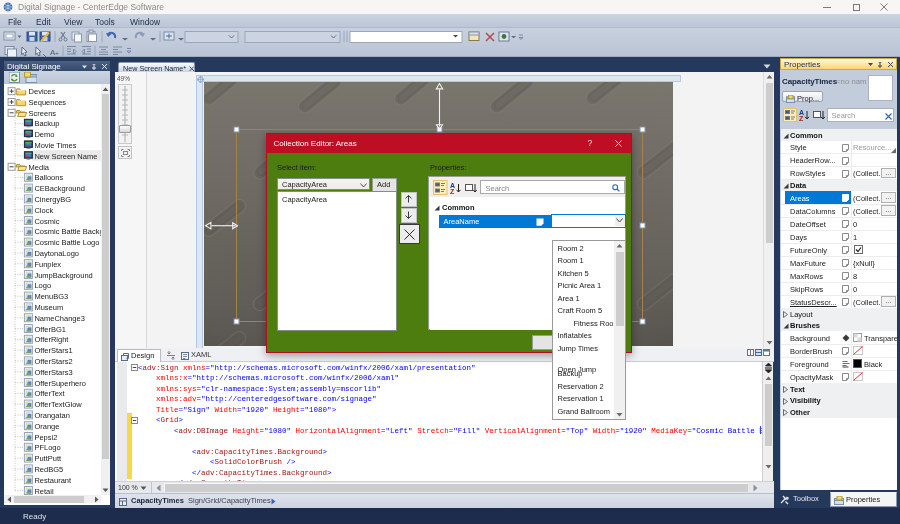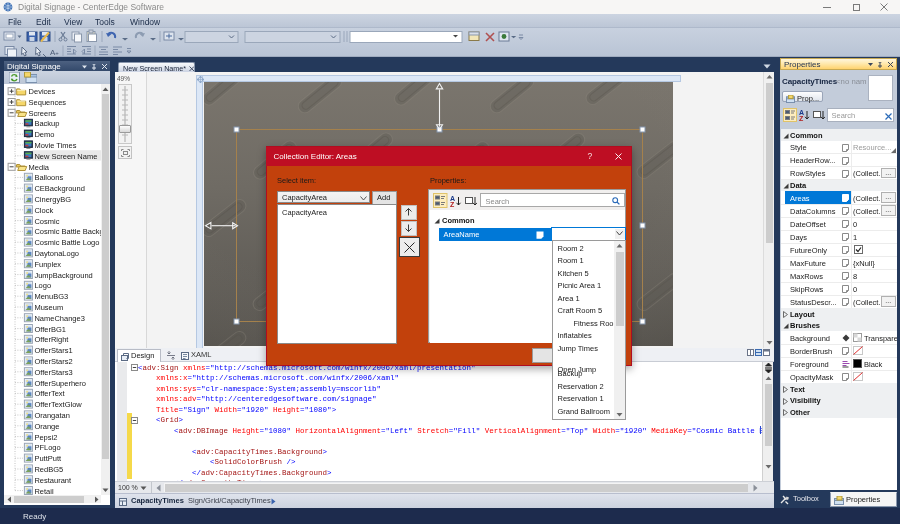--- a/index.html
+++ b/index.html
@@ -668,32 +668,32 @@
       </svg>
 <div class="abs" style="left:73px;top:213.5px;font-size:7.5px;color:#222;">8</div>
 <div class="abs" style="left:0.5px;top:236.5px;width:116px;height:0.5px;background:#ececec;"></div>
 <div class="abs" style="left:10px;top:226.5px;font-size:7.5px;color:#222;">SkipRows</div>
 <svg class="abs" style="left:62px;top:227.0px;" width="7" height="8">
         <path d="M0.5 0.5h6v5l-2 2h-4z" fill="#fff" stroke="#8a8a8a"></path>
         <path d="M4.5 7.5v-2h2" fill="none" stroke="#8a8a8a"></path>
       </svg>
 <div class="abs" style="left:73px;top:226.5px;font-size:7.5px;color:#222;">0</div>
 <div class="abs" style="left:0.5px;top:249.5px;width:116px;height:0.5px;background:#ececec;"></div>
-<div class="abs" style="left:10px;top:239.5px;font-size:7.5px;color:#222;">StatusDescr...</div>
+<div class="abs" style="left:10px;top:239.5px;font-size:7.5px;color:#222;text-decoration:underline;">StatusDescr...</div>
 <svg class="abs" style="left:62px;top:240.0px;" width="7" height="8">
         <path d="M0.5 0.5h6v5l-2 2h-4z" fill="#fff" stroke="#8a8a8a"></path>
         <path d="M4.5 7.5v-2h2" fill="none" stroke="#8a8a8a"></path>
       </svg>
 <div class="abs" style="left:73px;top:239.5px;font-size:7.5px;color:#222;">(Collect...</div>
 <div class="abs" style="left:101px;top:238.0px;width:14.5px;height:10.5px;background:#f2f2f2;border:1px solid #b0b0b0;font-size:7px;color:#333;text-align:center;line-height:8px;">...</div>
 <div class="abs" style="left:0.5px;top:250.0px;width:116px;height:11.5px;background:#eef0f2;"></div>
 <svg class="abs" style="left:2.5px;top:253.0px;" width="5" height="7">
         <path d="M0.5 0.5l4 3-4 3z" fill="none" stroke="#6a6a6a"></path>
       </svg>
-<div class="abs" style="left:10px;top:251.5px;font-size:7.5px;font-weight:bold;color:#111;">Layout</div>
+<div class="abs" style="left:10px;top:251.5px;font-size:7.5px;font-weight:normal;color:#111;">Layout</div>
 <div class="abs" style="left:0.5px;top:261.5px;width:116px;height:11.5px;background:#eef0f2;"></div>
 <svg class="abs" style="left:2.5px;top:265.0px;" width="6" height="6">
         <path d="M5.5 0.5v5h-5z" fill="#3a3a3a"></path>
       </svg>
 <div class="abs" style="left:10px;top:263.0px;font-size:7.5px;font-weight:bold;color:#111;">Brushes</div>
 <div class="abs" style="left:0.5px;top:285.5px;width:116px;height:0.5px;background:#ececec;"></div>
 <div class="abs" style="left:10px;top:275.5px;font-size:7.5px;color:#222;">Background</div>
 <svg class="abs" style="left:62px;top:276.0px;" width="8" height="8">
         <path d="M4 0.5L7.5 4L4 7.5L0.5 4z" fill="#3a3a3a"></path>
       </svg>
@@ -764,21 +764,21 @@
   <div class="abs" style="left:50px;top:434px;width:67px;height:15px;background:#f5f5f5;border:1px solid #8a97ad;border-top:1px solid #f5f5f5;">
     <svg class="abs" style="left:3px;top:2.5px;" width="10" height="9">
         <rect x="0.5" y="2.5" width="9" height="6" fill="#cfe0f2" stroke="#7a90ad"></rect>
         <rect x="0.5" y="2.5" width="9" height="2" fill="#a9c4e2" stroke="#7a90ad"></rect>
         <rect x="3" y="0" width="5" height="4" fill="#f4d66a" stroke="#b09a3a"></rect>
       </svg>
     <div class="abs" style="left:15px;top:1.5px;font-size:7.5px;color:#1a1a1a;">Properties</div>
   </div>
 </div>
 
-<div class="abs" id="dialog" style="left:265.5px;top:146px;width:366px;height:220px;background:#c2410c;border:1.5px solid #b00d20;box-shadow:0 3px 8px rgba(0,0,0,0.35);z-index:10;">
+<div class="abs" id="dialog" style="left:265.5px;top:133px;width:366px;height:220px;background:#4d7c0f;border:1.5px solid #b00d20;box-shadow:0 3px 8px rgba(0,0,0,0.35);z-index:10;">
   <div class="abs" style="left:-0.5px;top:-0.5px;width:365px;height:19px;background:#be0e23;"></div>
   <div class="abs" style="left:7px;top:4.5px;font-size:8px;color:#fff;">Collection Editor: Areas</div>
   <div class="abs" style="left:321px;top:4px;font-size:8.5px;color:#f6dfe0;">?</div>
   <svg class="abs" style="left:348px;top:6px;" width="7" height="7">
       <path d="M0.5 0.5l6 6m0-6l-6 6" stroke="#f8f0f0" stroke-width="1"></path>
     </svg>
   <div class="abs" style="left:10.5px;top:28.5px;font-size:7.5px;color:#1a1a1a;">Select item:</div>
 
   <div class="abs" style="left:10.5px;top:43.5px;width:92.5px;height:12.5px;background:linear-gradient(#f4f4f4,#ececec);border:1px solid #8a8a8a;">
     <div class="abs" style="left:4px;top:1.5px;font-size:7.5px;color:#1a1a1a;">CapacityArea</div>

